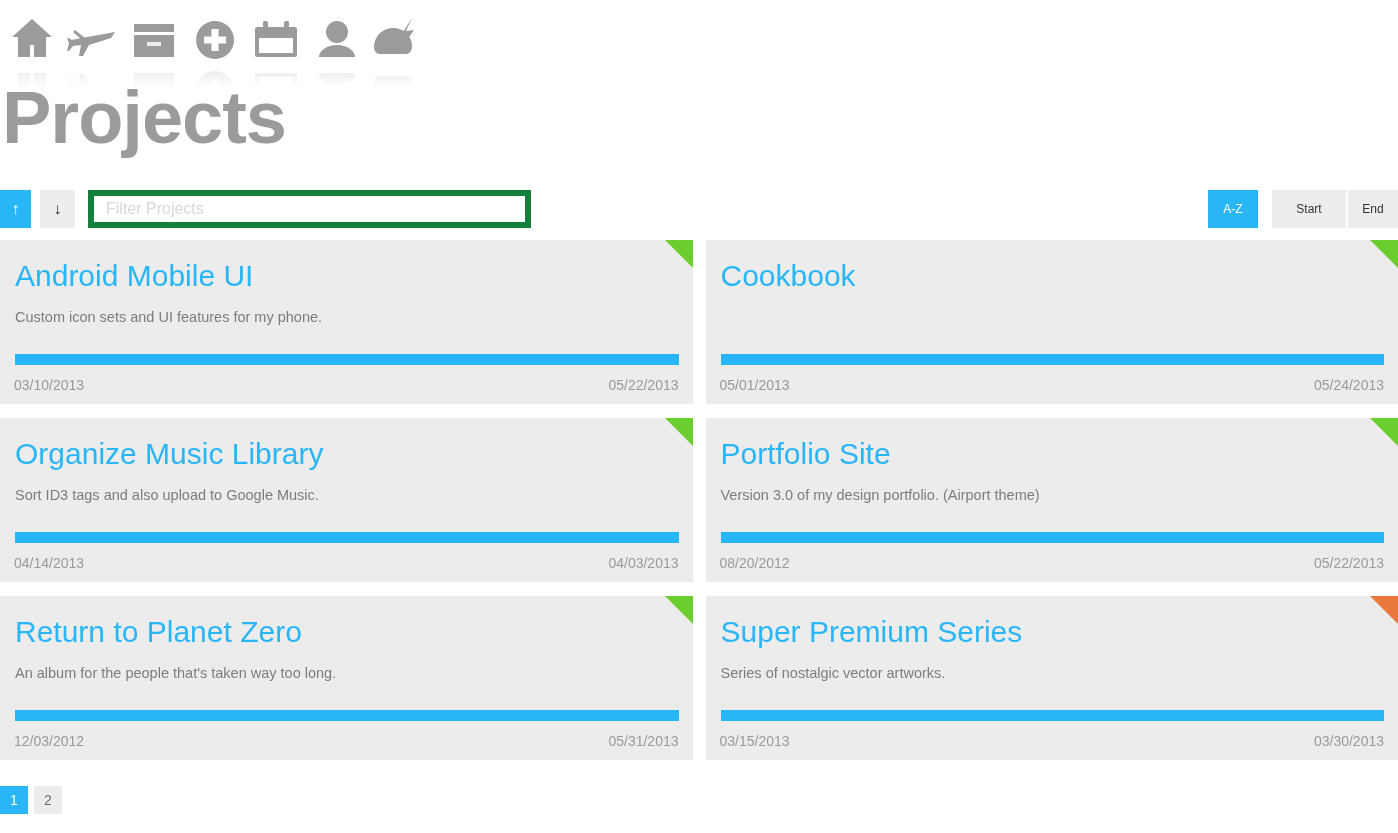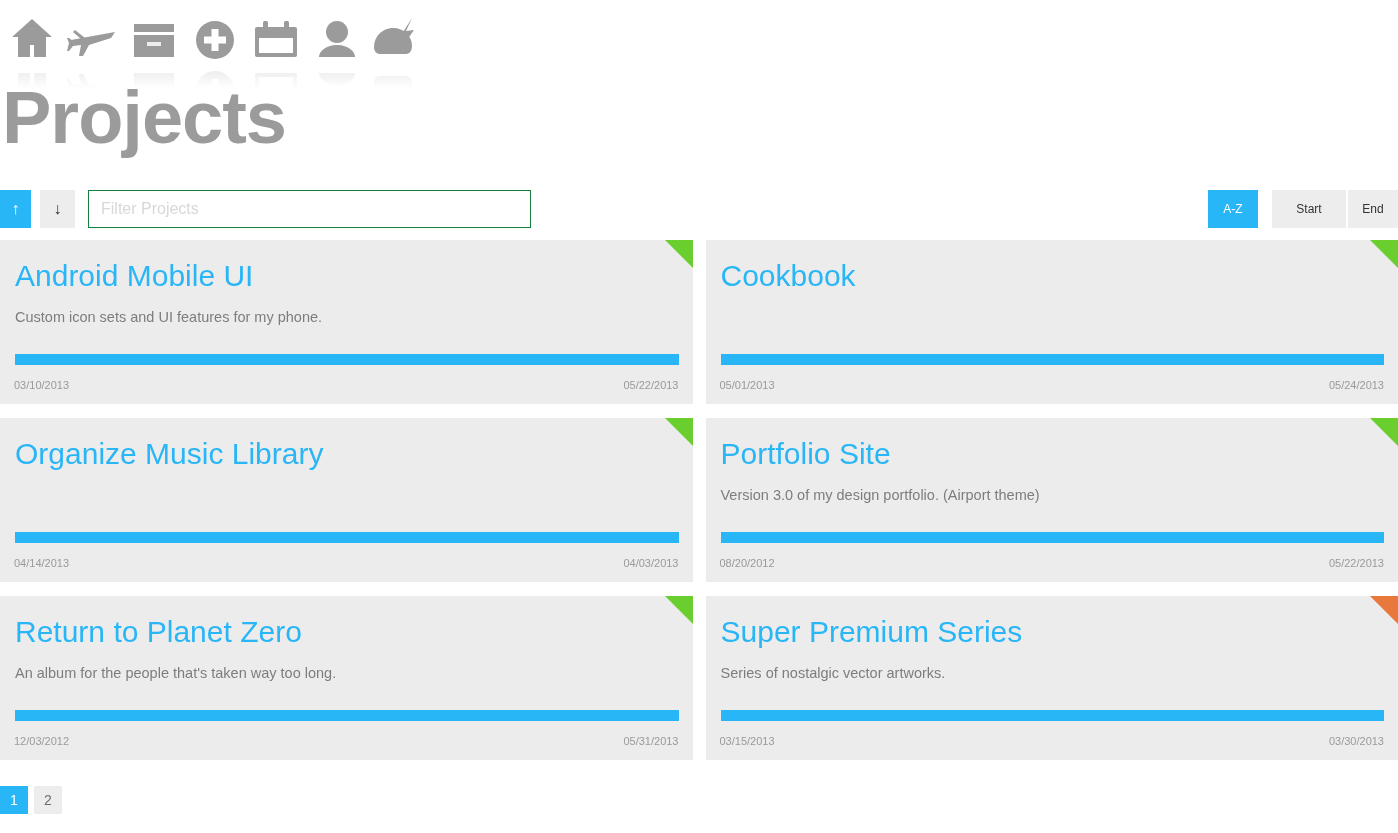--- a/index.html
+++ b/index.html
@@ -94,21 +94,21 @@
   }
   .tbtn.active { background: #29b6f6; color: #ffffff; }
 
   #sort-asc-button  { left: 0px;  width: 31px; font-size: 16px; }
   #sort-desc-button { left: 40px; width: 35px; font-size: 16px; }
 
   #filter-input {
     position: absolute;
     left: 88px; top: 0;
     width: 443px; height: 38px;
-    border: 1px solid #15803d;
+    border: 6px solid #15803d;
     background: #ffffff;
     padding: 0 12px;
     font-family: "Liberation Sans", "DejaVu Sans", sans-serif;
     font-size: 16px;
     color: #666;
     outline: none;
   }
   #filter-input::placeholder { color: #d8d8d8; }
 
   #sort-az-button    { left: 1208px; width: 50px; }
@@ -169,21 +169,21 @@
     height: 11px;
     background: #29b6f6;
   }
 
   .card-dates {
     position: absolute;
     left: 14px; right: 14px;
     top: 135px;
     display: flex;
     justify-content: space-between;
-    font-size: 11px;
+    font-size: 14px;
     line-height: 20px;
     color: #9a9a9a;
   }
 
   
   #pagination {
     position: absolute;
     left: 0; top: 786px;
     display: flex;
     gap: 6px;
@@ -325,20 +325,21 @@
         <div class="card-dates">
           <span>05/01/2013</span>
           <span>05/24/2013</span>
         </div>
       </div>
     </div>
     <div class="grid-row">
       <div class="project-card">
         <div class="corner-flag"></div>
         <div class="card-title">Organize Music Library</div>
+        <div class="card-desc">Sort ID3 tags and also upload to Google Music.</div>
         <div class="progress-track">
           <div class="progress-fill" style="width: 100%;"></div>
         </div>
         <div class="card-dates">
           <span>04/14/2013</span>
           <span>04/03/2013</span>
         </div>
       </div>
       <div class="project-card">
         <div class="corner-flag"></div>

